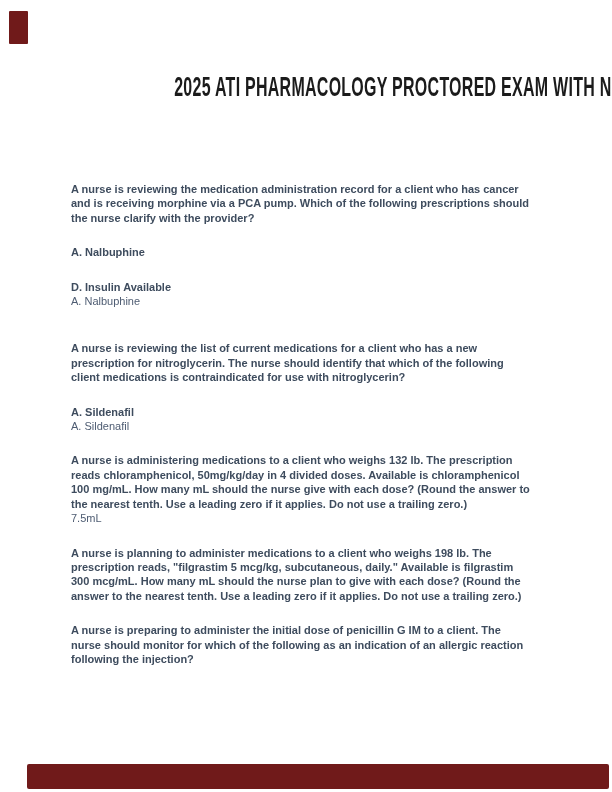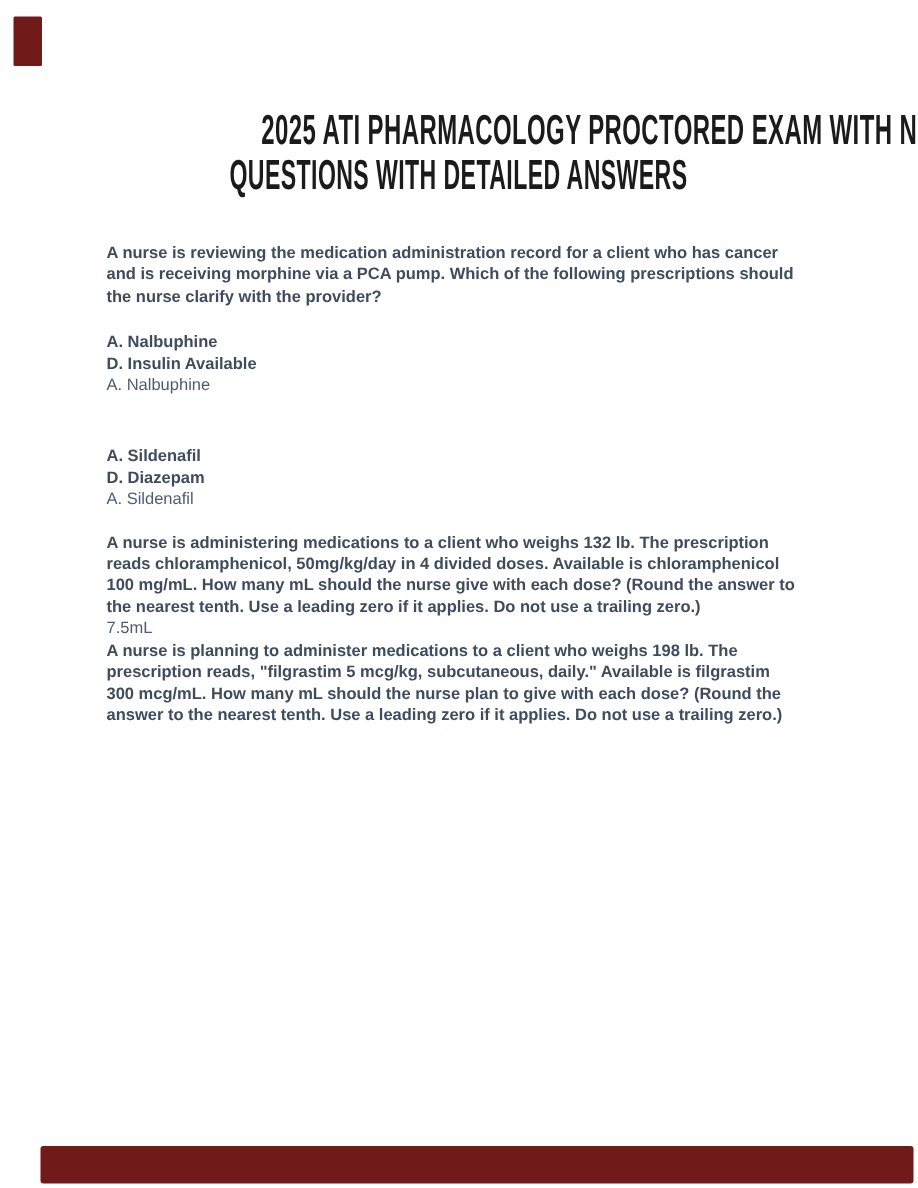--- a/index.html
+++ b/index.html
@@ -45,21 +45,21 @@
     width: 462px;
     font-size: 11px;
     line-height: 14.4px;
     font-weight: 700;
     color: #3e4c5e;
   }
   .q { margin: 0; }
   .q:nth-child(1) { margin-bottom: 33px; }
   .q:nth-child(2) { margin-bottom: 14px; }
   .q.has-options .stem { margin-bottom: 16px; }
-  .stem, .option { font-weight: 700; }
+  .stem, .option { font-weight: 700; margin-top: 20px; }
   .answer {
     font-weight: 400;
     color: #4e5c72;
   }
 
   
   .mark { position: absolute; }
   .mark-tl {
     left: 9px;
     top: 11px;
@@ -80,39 +80,39 @@
 
 <div class="page">
 
   <div class="mark mark-tl" style="background: rgb(112, 26, 26);"></div>
   <div class="mark mark-bottom" style="background: rgb(112, 26, 26);"></div>
 
   <header class="title-wrap">
     <div class="t-line">
       <span class="t-inner t1">2025 ATI PHARMACOLOGY PROCTORED EXAM WITH NGN</span>
     </div>
-    <div class="t-line">
-      <span class="t-inner t2">QUESTIONS WITH DETAILED ANSWERS</span>
-    </div>
   </header>
 
   <main class="body-col" id="questions">
       <div class="q has-options">
         <p class="stem">A nurse is reviewing the medication administration record for a client who has cancer and is receiving morphine via a PCA pump. Which of the following prescriptions should the nurse clarify with the provider?</p>
         <p class="option">A. Nalbuphine</p>
         <p class="option">D. Insulin Available</p>
         <p class="answer">A. Nalbuphine</p>
       </div>
       <div class="q has-options">
+        <p class="stem">A nurse is reviewing the list of current medications for a client who has a new prescription for nitroglycerin. The nurse should identify that which of the following client medications is contraindicated for use with nitroglycerin?</p>
         <p class="option">A. Sildenafil</p>
-        <p class="option">D. Diazepam</p>
         <p class="answer">A. Sildenafil</p>
       </div>
       <div class="q">
         <p class="stem">A nurse is administering medications to a client who weighs 132 lb. The prescription reads chloramphenicol, 50mg/kg/day in 4 divided doses. Available is chloramphenicol 100 mg/mL. How many mL should the nurse give with each dose? (Round the answer to the nearest tenth. Use a leading zero if it applies. Do not use a trailing zero.)</p>
         <p class="answer">7.5mL</p>
       </div>
       <div class="q">
         <p class="stem">A nurse is planning to administer medications to a client who weighs 198 lb. The prescription reads, "filgrastim 5 mcg/kg, subcutaneous, daily." Available is filgrastim 300 mcg/mL. How many mL should the nurse plan to give with each dose? (Round the answer to the nearest tenth. Use a leading zero if it applies. Do not use a trailing zero.)</p>
       </div>
+      <div class="q">
+        <p class="stem">A nurse is preparing to administer the initial dose of penicillin G IM to a client. The nurse should monitor for which of the following as an indication of an allergic reaction following the injection?</p>
+      </div>
     </main>
 
 </div>
 
 </body></html>

